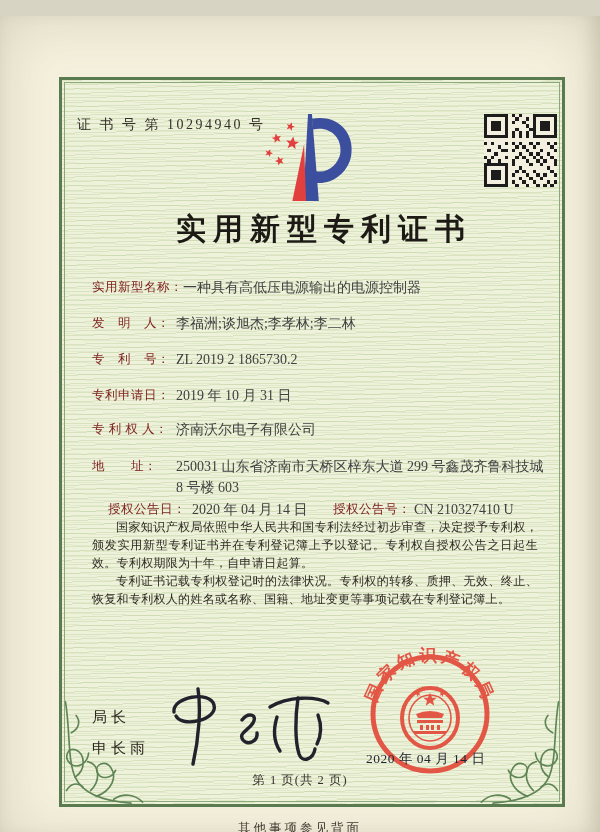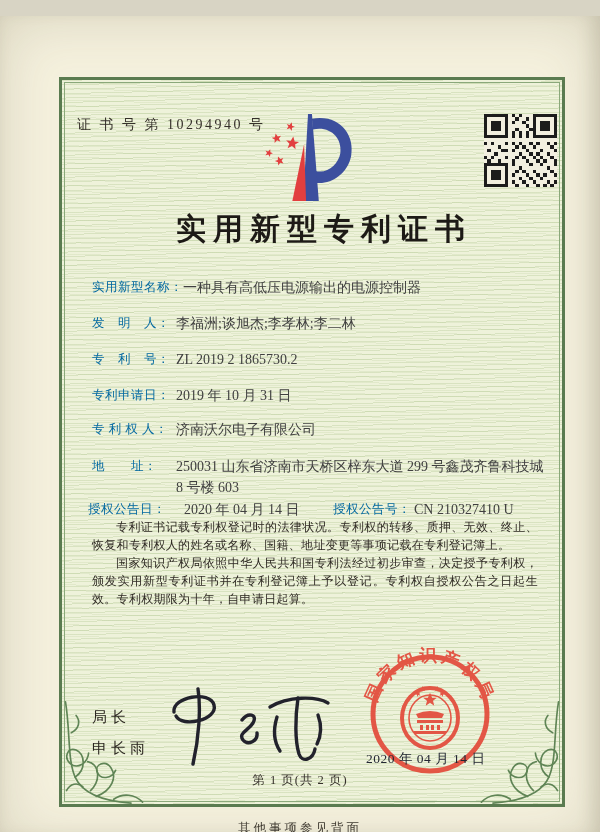--- a/index.html
+++ b/index.html
@@ -17,21 +17,21 @@
       repeating-linear-gradient(178.6deg, rgba(139,172,100,.22) 0 1px, transparent 1px 4.4px),
       repeating-linear-gradient(181.7deg, rgba(139,172,100,.13) 0 1px, transparent 1px 5.7px),
       #eef2da;
   }
   .frame::before{content:"";position:absolute;inset:2px;border:1px solid #8aa87a;pointer-events:none;}
   .abs{position:absolute;}
   .certno{left:77px;top:100px;font-size:14px;letter-spacing:2.5px;color:#35302a;}
   .title{left:0;top:193px;width:600px;text-align:center;font-size:30px;font-weight:700;
          letter-spacing:7px;color:#1d1a16;padding-left:24px;}
   .row{position:absolute;left:92px;width:455px;display:flex;font-size:14px;line-height:21px;}
-  .lbl{flex:0 0 84px;font-size:12.5px;white-space:pre;color:#0369a1;letter-spacing:.5px;}
+  .lbl{flex:0 0 84px;font-size:12.5px;white-space:pre;color:#7f1d1d;letter-spacing:.5px;}
   .val{flex:1;color:#404040;}
   .val.addr{max-width:372px;}
   .row2{position:absolute;display:flex;font-size:14px;line-height:21px;}
   .paras{left:92px;top:502px;width:446px;font-size:12px;line-height:18px;
          text-align:justify;color:#2f2a24;}
   .paras p{margin:0;text-indent:2em;letter-spacing:.3px;}
   .signlbl{left:92px;font-size:15px;letter-spacing:4px;color:#29241e;text-align:center;}
   .sealdate{left:366px;top:734px;width:140px;font-size:13.5px;letter-spacing:.5px;
             color:#232733;z-index:5;}
   .footpage{left:0;top:756px;width:600px;text-align:center;font-size:12.5px;
@@ -115,32 +115,32 @@
     <span class="val">2019 年 10 月 31 日</span>
   </div>
   <div class="row" style="top:403px">
     <span class="lbl">专 利 权 人：</span>
     <span class="val">济南沃尔电子有限公司</span>
   </div>
   <div class="row" style="top:440px">
     <span class="lbl">地　　址：</span>
     <span class="val addr">250031 山东省济南市天桥区梓东大道 299 号鑫茂齐鲁科技城 8 号楼 603</span>
   </div>
-  <div class="row2" style="left:88px;top:483px;gap:12px;">
+  <div class="row2" style="left:108px;top:483px;">
     <span class="lbl">授权公告日：</span>
     <span class="val">2020 年 04 月 14 日</span>
   </div>
   <div class="row2" style="left:330px;top:483px;text-align:center;">
     <span class="lbl">授权公告号：</span>
     <span class="val">CN 210327410 U</span>
   </div>
 
   <div class="abs paras">
+    <p>国家知识产权局依照中华人民共和国专利法经过初步审查，决定授予专利权，颁发实用新型专利证书并在专利登记簿上予以登记。专利权自授权公告之日起生效。专利权期限为十年，自申请日起算。</p>
     <p>专利证书记载专利权登记时的法律状况。专利权的转移、质押、无效、终止、恢复和专利权人的姓名或名称、国籍、地址变更等事项记载在专利登记簿上。</p>
-    <p>国家知识产权局依照中华人民共和国专利法经过初步审查，决定授予专利权，颁发实用新型专利证书并在专利登记簿上予以登记。专利权自授权公告之日起生效。专利权期限为十年，自申请日起算。</p>
   </div>
 
   <div class="abs signlbl" style="top:692px">局长</div>
   <div class="abs signlbl" style="top:723px">申长雨</div>
 
   <div class="abs" style="left:158px;top:668px;width:190px;height:90px;">
     <svg width="190" height="90" viewBox="0 0 190 90">
       <g fill="none" stroke="#22222c" stroke-width="3.4" stroke-linecap="round" stroke-linejoin="round">
         <path d="M16 28 C14 13 52 6 56 21 C60 36 24 44 18 32"></path>
         <path d="M40 5 C43 24 41 54 35 80"></path>

